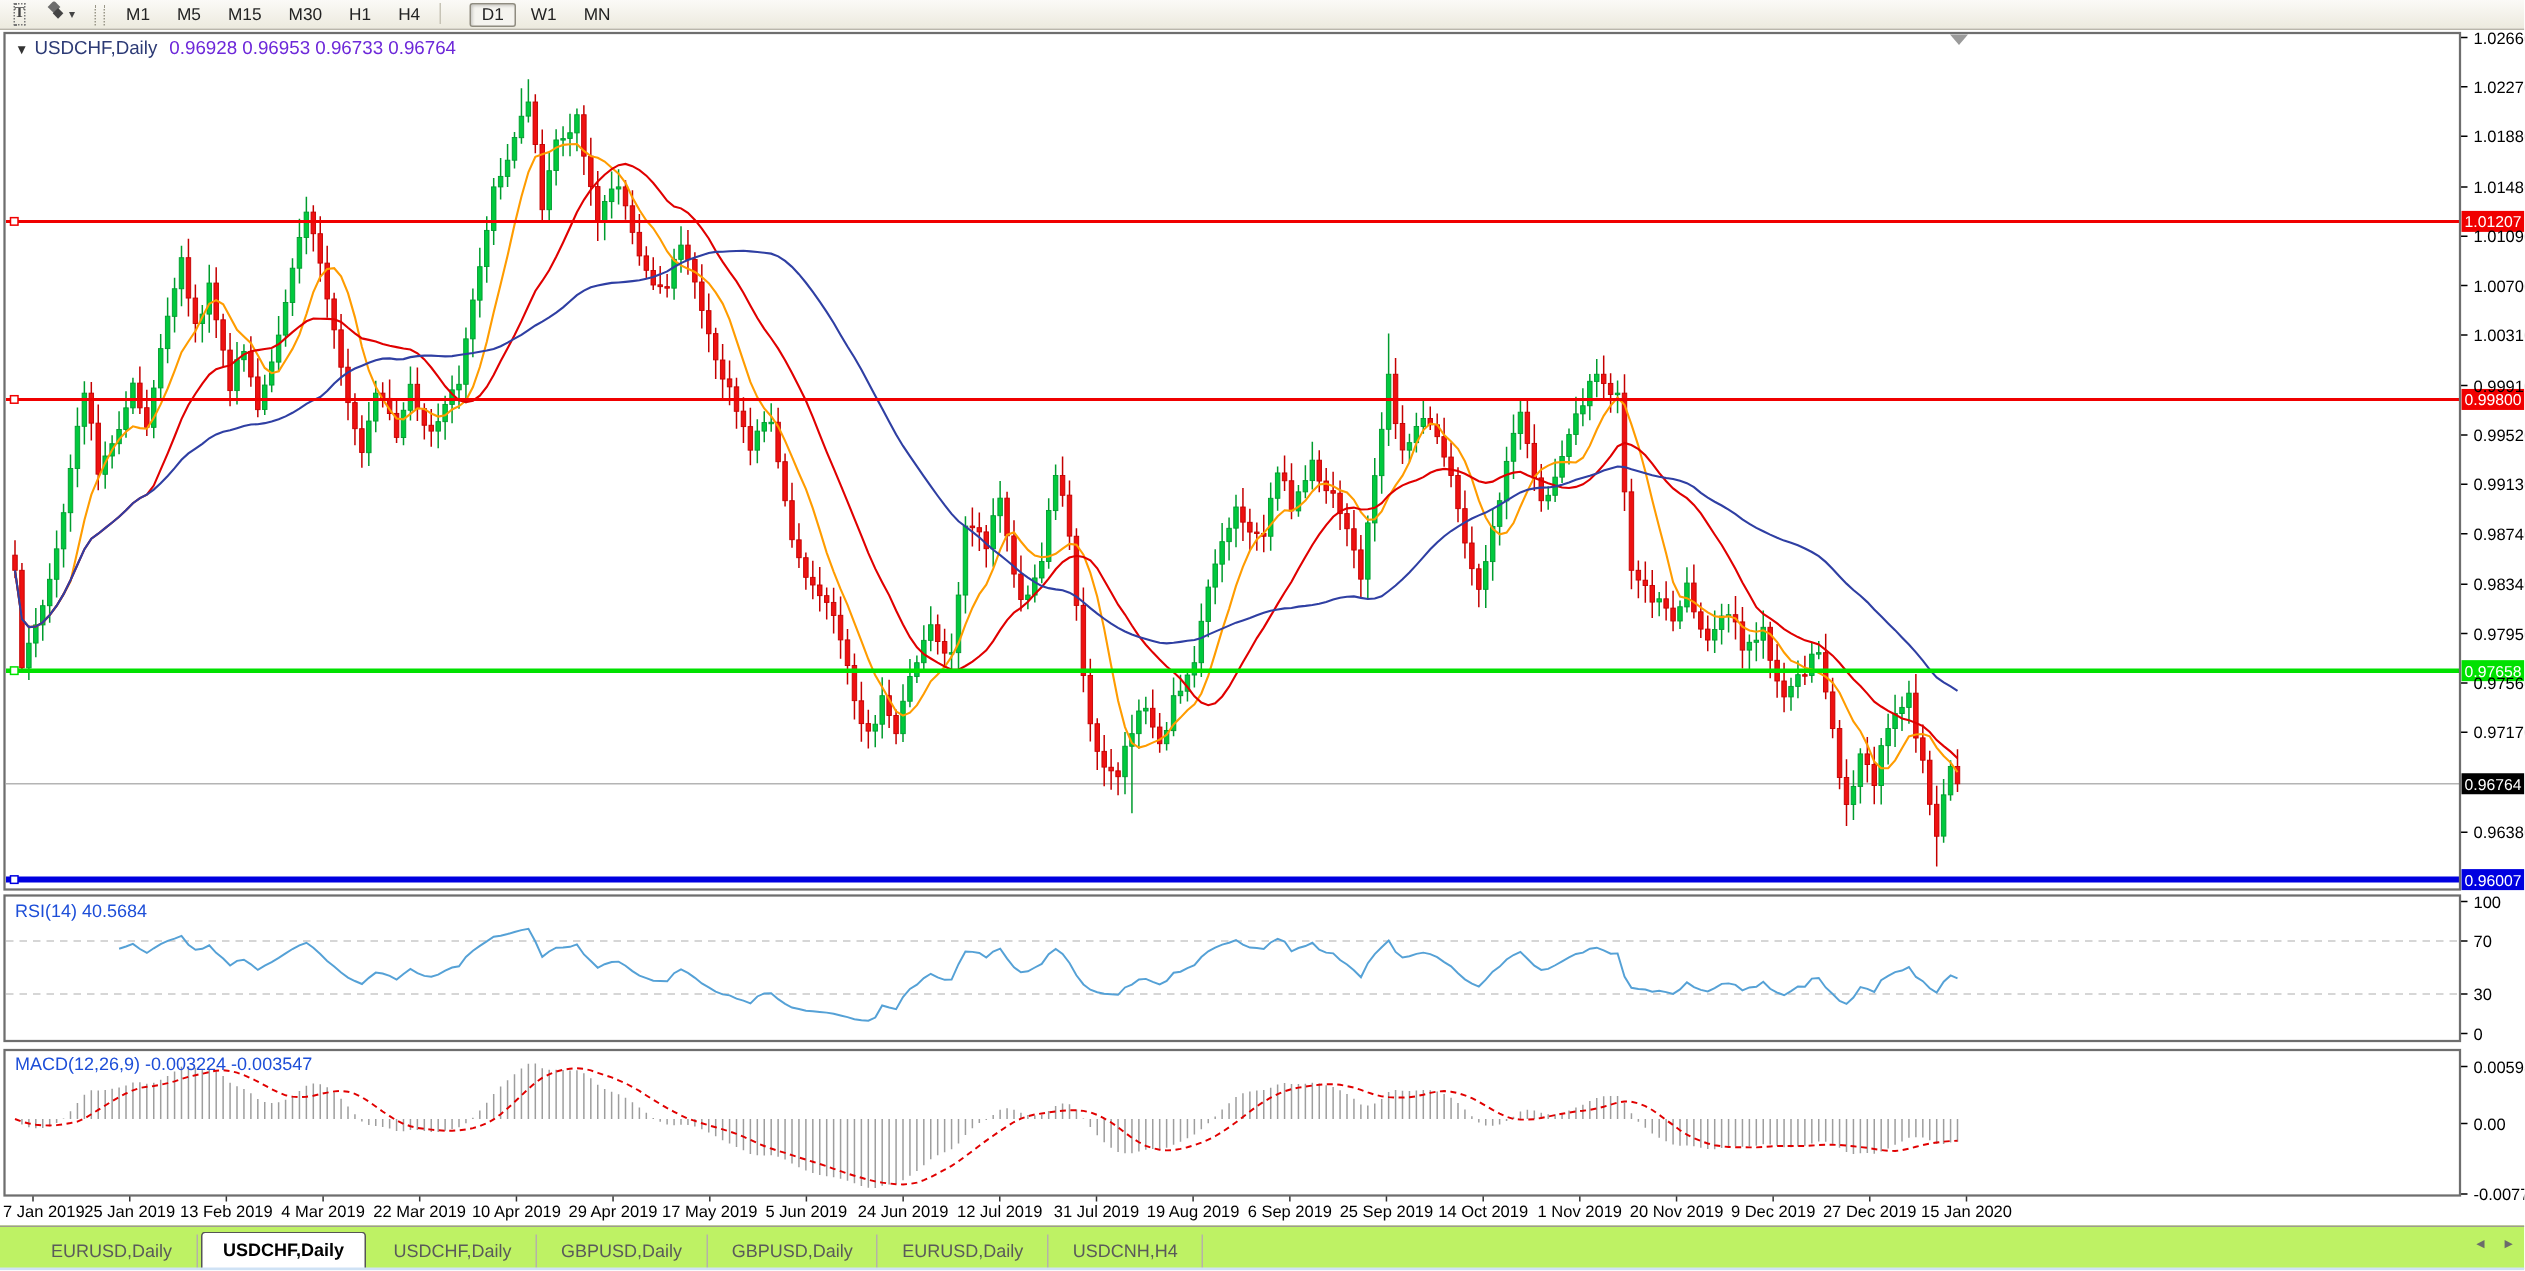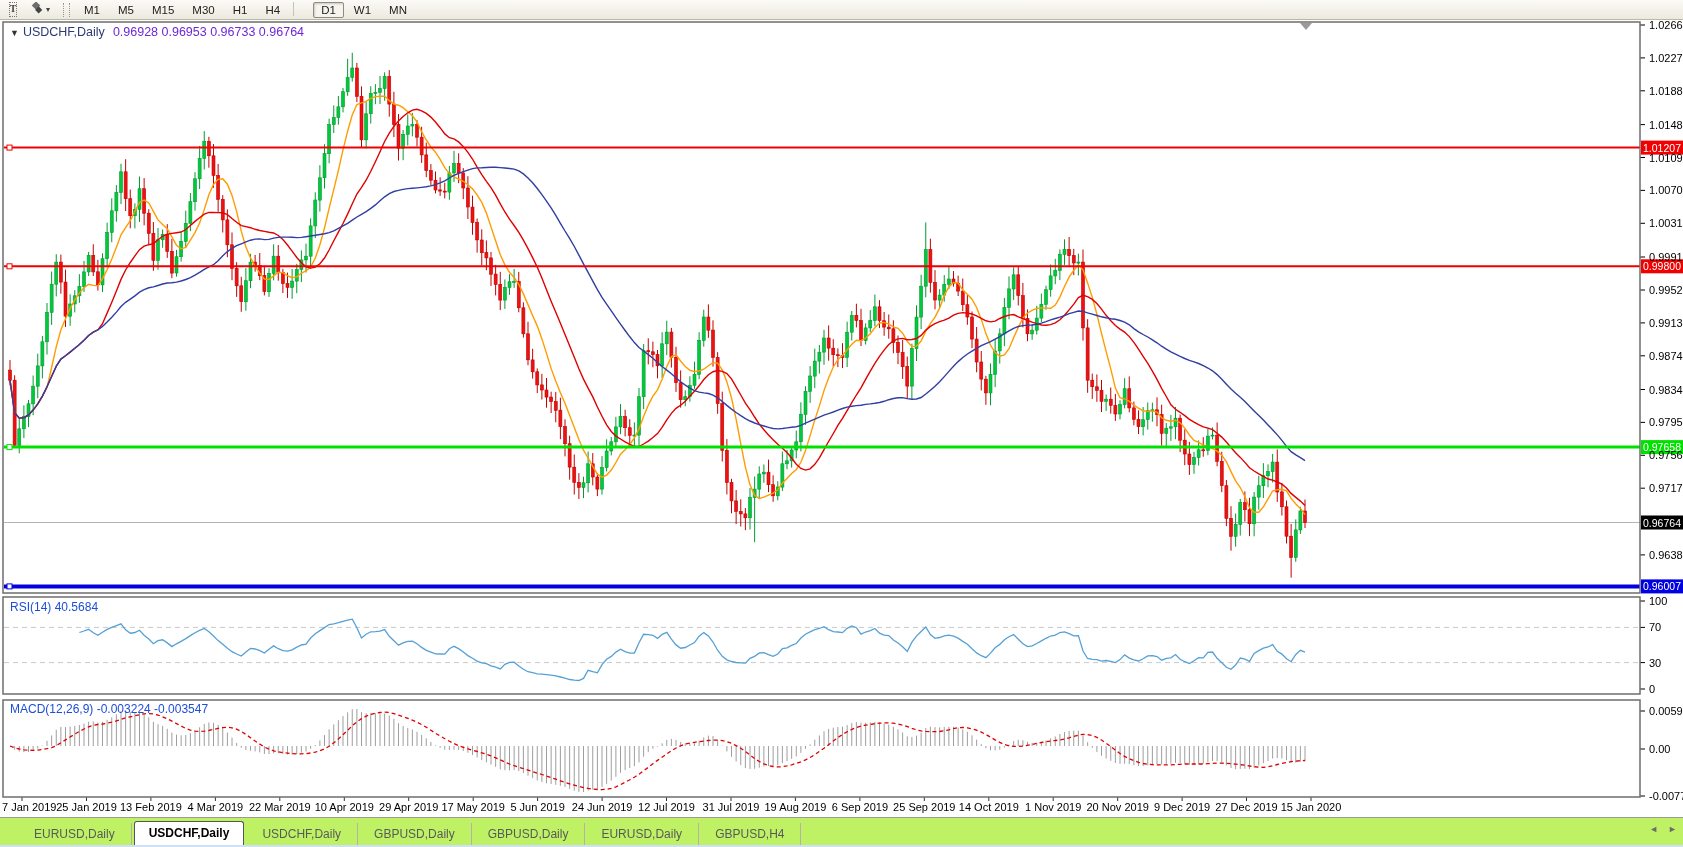--- a/index.html
+++ b/index.html
@@ -505,21 +505,21 @@
   <div class="ind-label" style="top:702px;">MACD(12,26,9) -0.003224 -0.003547</div>
 
   <div class="tabbar">
     <div class="tabs" id="tabs">
         <div class="tab">EURUSD,Daily</div>
         <div class="tab active">USDCHF,Daily</div>
         <div class="tab">USDCHF,Daily</div>
         <div class="tab">GBPUSD,Daily</div>
         <div class="tab">GBPUSD,Daily</div>
         <div class="tab">EURUSD,Daily</div>
-        <div class="tab">GBPUSD,H4</div>
+        <div class="tab">USDCNH,H4</div>
       </div>
     <div class="tab-scroll">
       <span>◄</span>
       <span>►</span>
     </div>
   </div>
   <div class="bottom-strip"></div>
 </div>
 
 </body></html>

